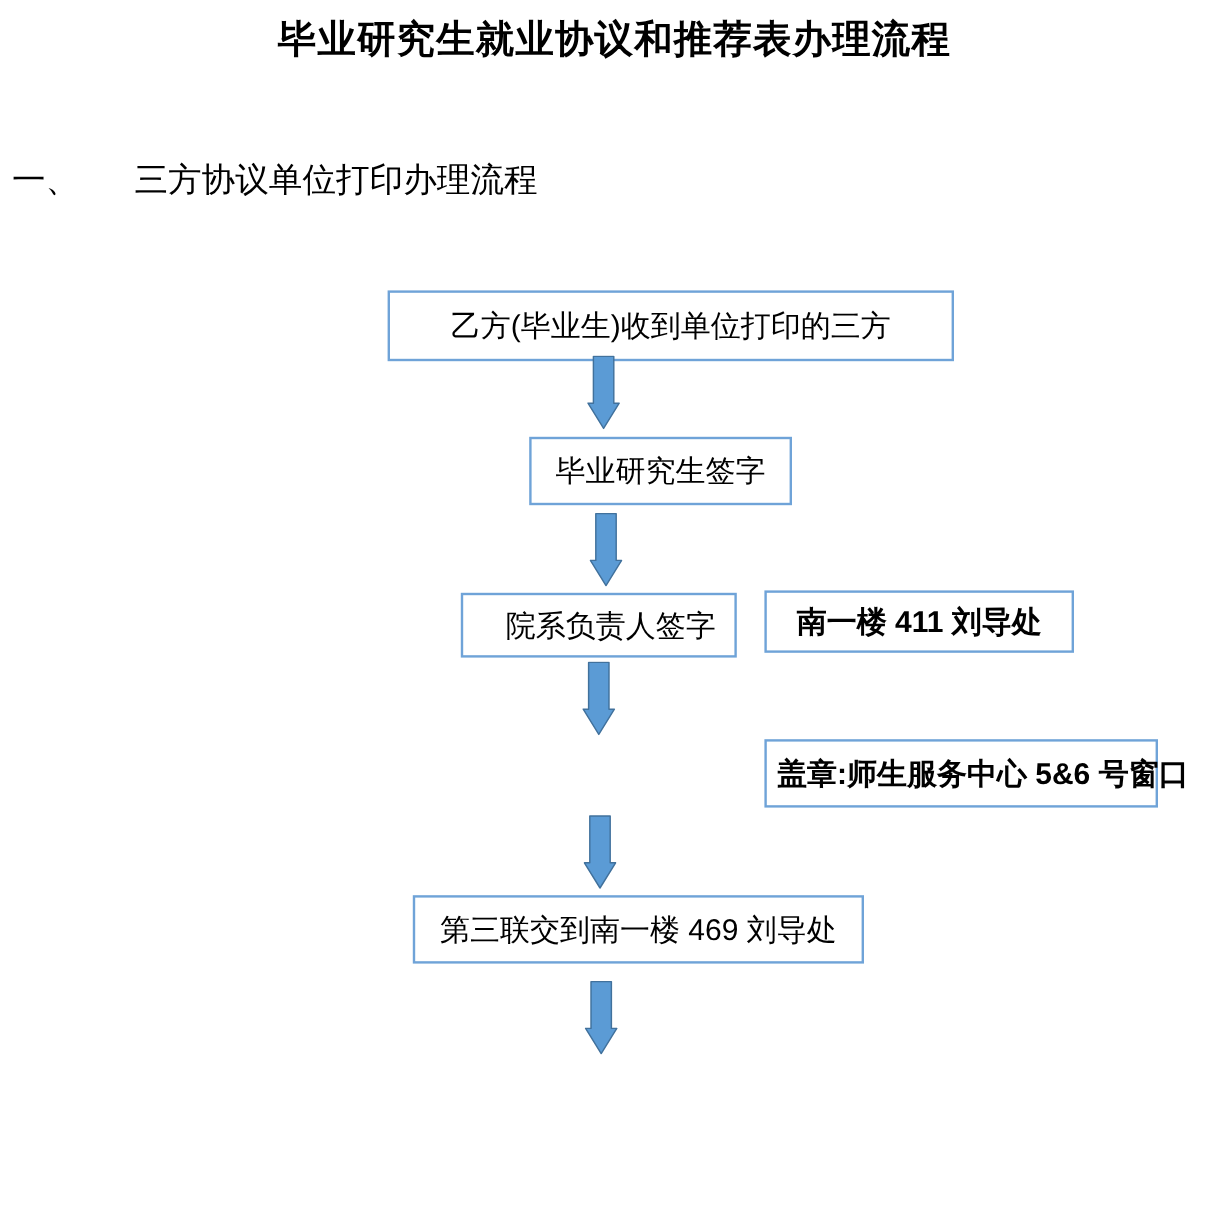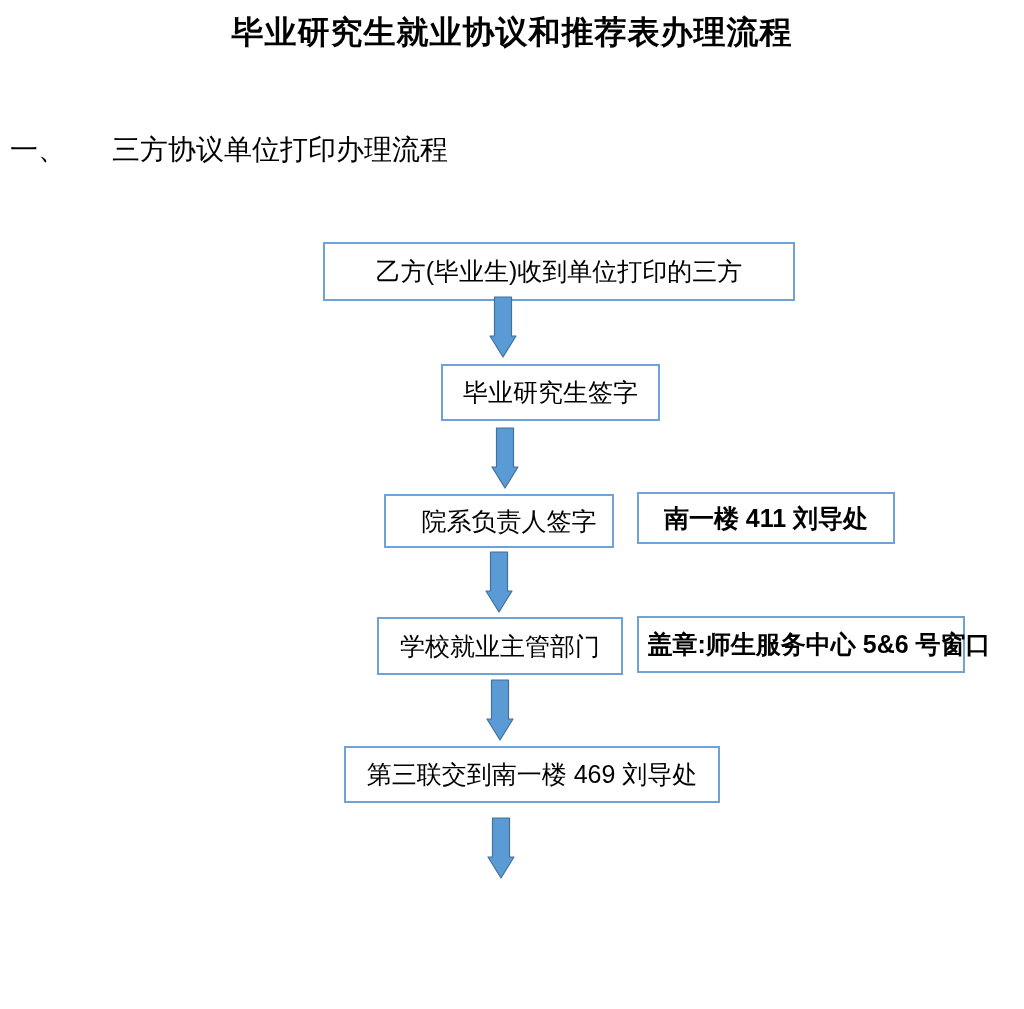--- a/index.html
+++ b/index.html
@@ -122,21 +122,20 @@
   </svg>
 
   <div class="flow-box" id="box-3">院系负责人签字</div>
 
   <div class="note-box" id="note-3">南一楼 411 刘导处</div>
 
   <svg class="arrow" id="arrow-3" viewBox="0 0 28 62" xmlns="http://www.w3.org/2000/svg">
     <polygon points="5.5,1 22.5,1 22.5,40 27,40 14,61 1,40 5.5,40"></polygon>
   </svg>
 
-  <div class="flow-box" id="box-4">学校就业主管部门</div>
 
   <div class="note-box" id="note-4">盖章:师生服务中心 5&amp;6 号窗口</div>
 
   <svg class="arrow" id="arrow-4" viewBox="0 0 28 62" xmlns="http://www.w3.org/2000/svg">
     <polygon points="5.5,1 22.5,1 22.5,40 27,40 14,61 1,40 5.5,40"></polygon>
   </svg>
 
   <div class="flow-box" id="box-5">第三联交到南一楼 469 刘导处</div>
 
   <svg class="arrow" id="arrow-5" viewBox="0 0 28 62" xmlns="http://www.w3.org/2000/svg">

